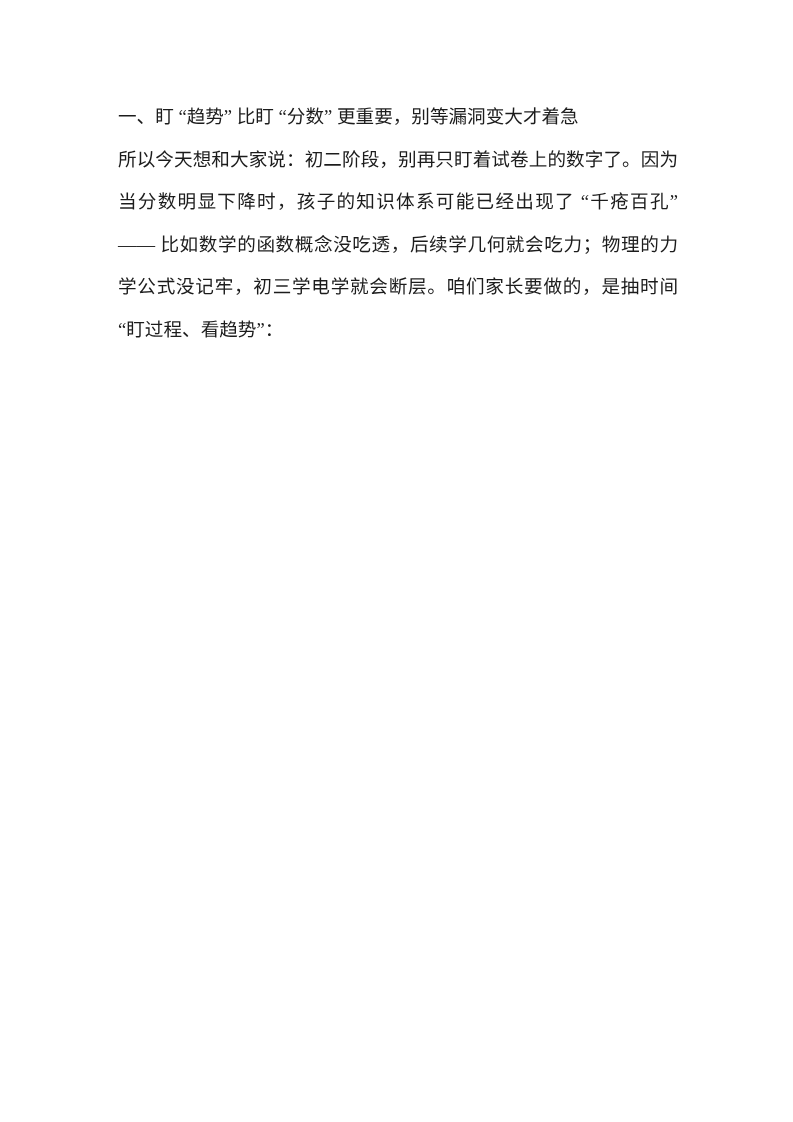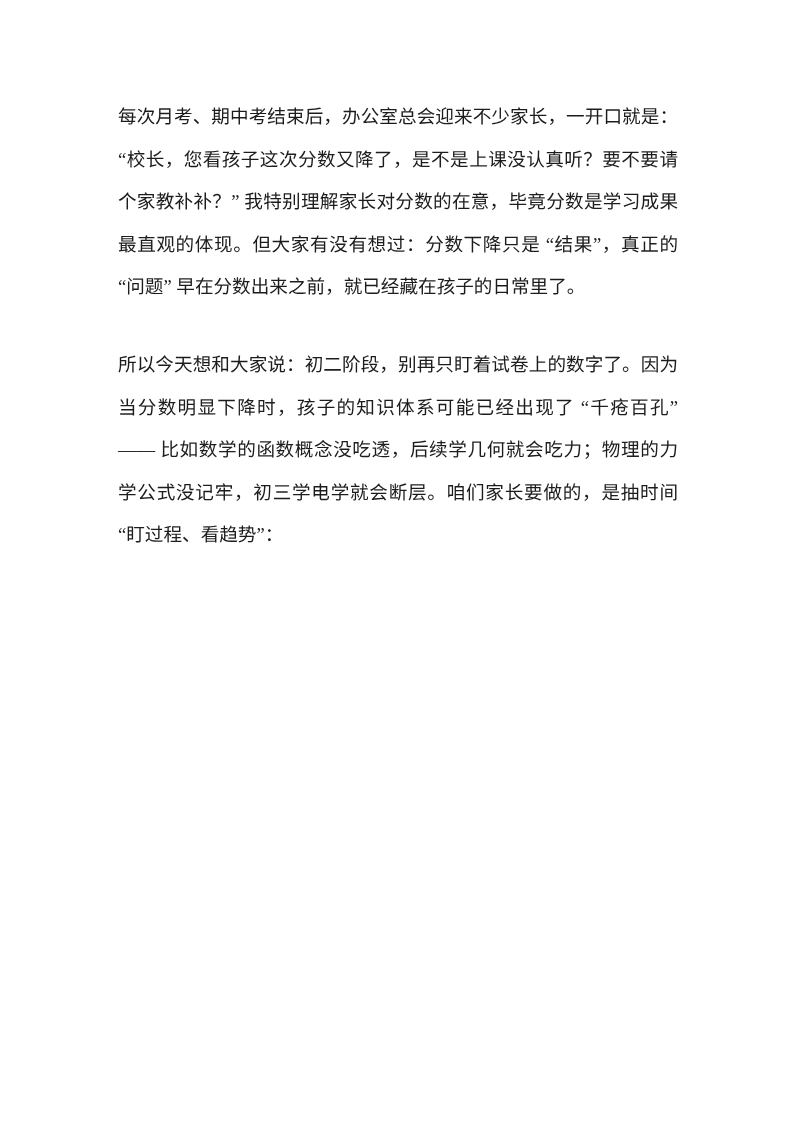--- a/index.html
+++ b/index.html
@@ -40,16 +40,16 @@
   }
   .doc-para:last-child {
     margin-bottom: 0;
   }
 </style>
 </head>
 <body>
 
 <div class="page">
   <div class="doc-body">
-    <p class="doc-para">每次月考、期中考结束后，办公室总会迎来不少家长，一开口就是：“校长，您看孩子这次分数又降了，是不是上课没认真听？要不要请个家教补补？” 我特别理解家长对分数的在意，毕竟分数是学习成果最直观的体现。但大家有没有想过：分数下降只是 “结果”，真正的 “问题” 早在分数出来之前，就已经藏在孩子的日常里了。</p>
+    <h1 class="doc-heading">一、盯 “趋势” 比盯 “分数” 更重要，别等漏洞变大才着急</h1>
     <p class="doc-para">所以今天想和大家说：初二阶段，别再只盯着试卷上的数字了。因为当分数明显下降时，孩子的知识体系可能已经出现了 “千疮百孔” —— 比如数学的函数概念没吃透，后续学几何就会吃力；物理的力学公式没记牢，初三学电学就会断层。咱们家长要做的，是抽时间 “盯过程、看趋势”：</p>
   </div>
 </div>
 
 </body></html>

